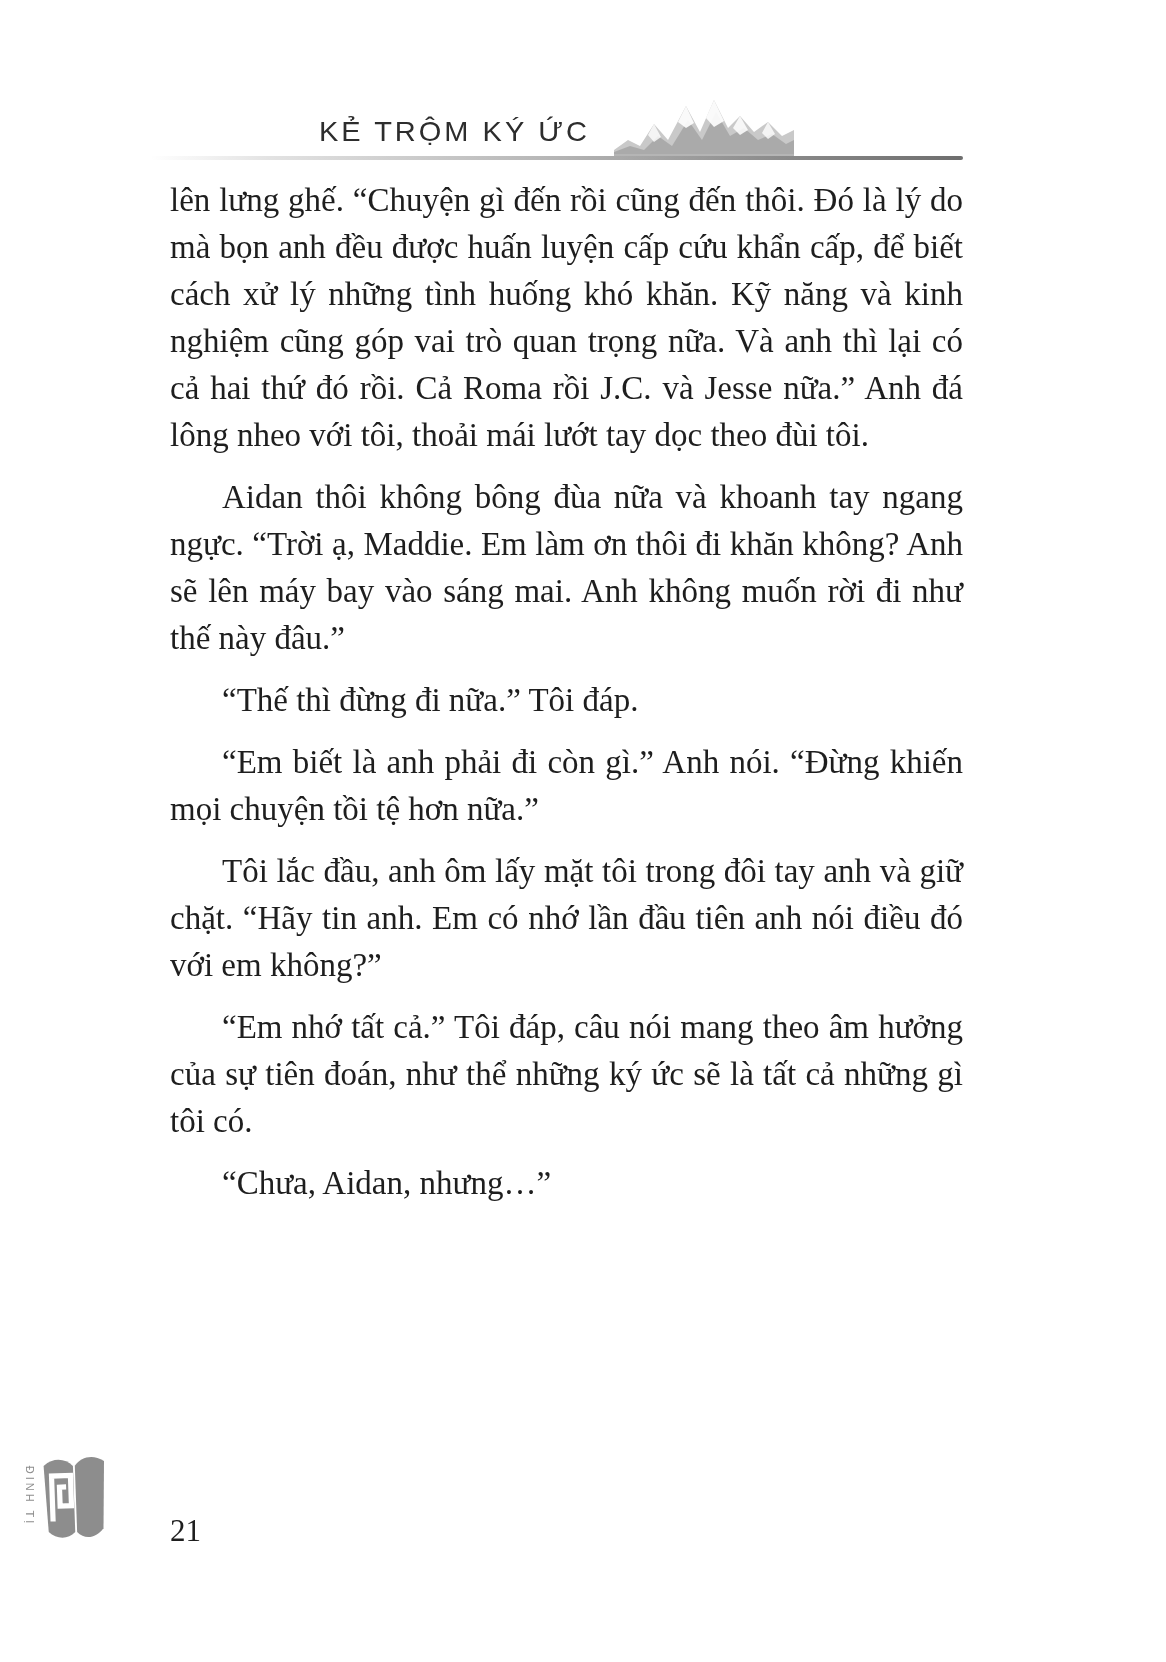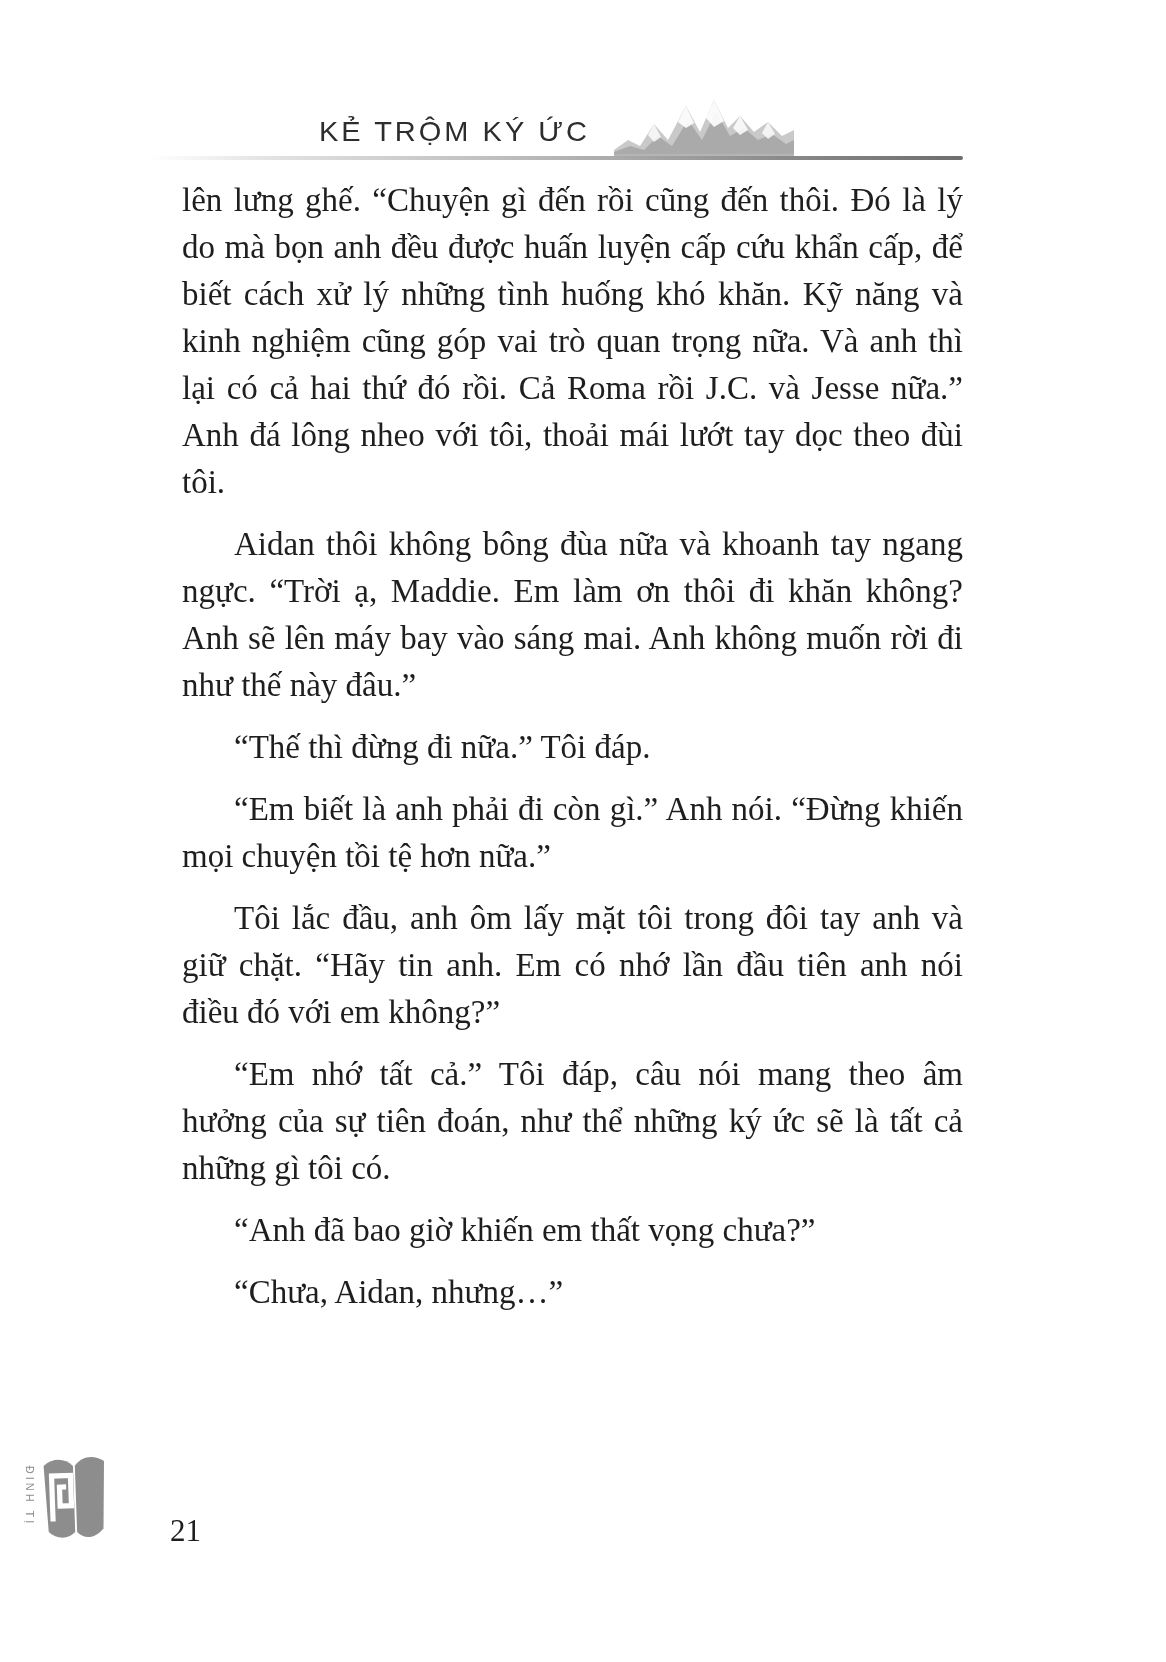--- a/index.html
+++ b/index.html
@@ -61,21 +61,21 @@
     position: absolute;
     left: 170px;
     top: 177px;
     width: 793px;
     font-size: 33px;
     line-height: 47px;
     color: #1e1e1e;
     text-align: justify;
   }
   .para {
-    margin: 0 0 15px 12px;
+    margin: 0 0 15px 0;
   }
   .para.indent {
     text-indent: 52px;
   }
 
   
   .page-number {
     position: absolute;
     left: 170px;
     top: 1513px;
@@ -136,21 +136,20 @@
   </header>
 
   <main class="body-text">
     <div>
         <p class="para">lên lưng ghế. “Chuyện gì đến rồi cũng đến thôi. Đó là lý do mà bọn anh đều được huấn luyện cấp cứu khẩn cấp, để biết cách xử lý những tình huống khó khăn. Kỹ năng và kinh nghiệm cũng góp vai trò quan trọng nữa. Và anh thì lại có cả hai thứ đó rồi. Cả Roma rồi J.C. và Jesse nữa.” Anh đá lông nheo với tôi, thoải mái lướt tay dọc theo đùi tôi.</p>
         <p class="para indent">Aidan thôi không bông đùa nữa và khoanh tay ngang ngực. “Trời ạ, Maddie. Em làm ơn thôi đi khăn không? Anh sẽ lên máy bay vào sáng mai. Anh không muốn rời đi như thế này đâu.”</p>
         <p class="para indent">“Thế thì đừng đi nữa.” Tôi đáp.</p>
         <p class="para indent">“Em biết là anh phải đi còn gì.” Anh nói. “Đừng khiến mọi chuyện tồi tệ hơn nữa.”</p>
         <p class="para indent">Tôi lắc đầu, anh ôm lấy mặt tôi trong đôi tay anh và giữ chặt. “Hãy tin anh. Em có nhớ lần đầu tiên anh nói điều đó với em không?”</p>
         <p class="para indent">“Em nhớ tất cả.” Tôi đáp, câu nói mang theo âm hưởng của sự tiên đoán, như thể những ký ức sẽ là tất cả những gì tôi có.</p>
-        <p class="para indent">“Anh đã bao giờ khiến em thất vọng chưa?”</p>
         <p class="para indent">“Chưa, Aidan, nhưng…”</p>
       </div>
   </main>
 
   <div class="publisher-logo">
     <span class="logo-text">ĐINH TỊ</span>
     <svg class="logo-book" viewBox="0 0 74 100" xmlns="http://www.w3.org/2000/svg">
       <path d="M5,15 C16,6 28,8 36,16 L36,86 C28,94 16,93 8,85 Z" fill="#8d8d8d"></path>
       <path d="M69,12 C57,4 45,7 38,16 L38,86 C46,95 58,93 66,83 Z" fill="#8d8d8d"></path>
       <path d="M13,74 L13,26 L33,26 L33,58 L21,58 L21,38 L28,38" fill="none" stroke="#ffffff" stroke-width="5.5"></path>

